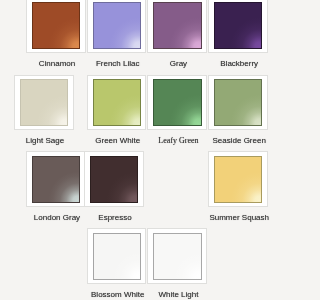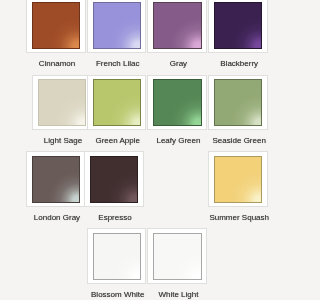--- a/index.html
+++ b/index.html
@@ -50,39 +50,39 @@
     </div>
     <div class="cell" style="left: 208.19px; top: -2.4px;">
       <div class="card">
         <div class="chip" style="background: rgb(58, 33, 80);">
           <div class="glow" style="background: radial-gradient(29px at 45.5px 44.6px, rgb(119, 73, 159) 0%, rgba(119, 73, 159, 0.92) 16%, rgba(119, 73, 159, 0.46) 38%, rgba(119, 73, 159, 0.16) 60%, rgba(119, 73, 159, 0.04) 85%, rgba(119, 73, 159, 0) 100%);"></div>
           <div class="edge" style="box-shadow: rgb(37, 21, 48) 0px 0px 0px 1px inset;"></div>
         </div>
       </div>
       <div class="label">Blackberry</div>
     </div>
-    <div class="cell" style="left: 32px; top: 74.5px;">
+    <div class="cell" style="left: 14px; top: 74.5px;">
       <div class="card">
         <div class="chip" style="background: rgb(217, 213, 192);">
           <div class="glow" style="background: radial-gradient(29px at 45.5px 44.6px, rgb(246, 243, 233) 0%, rgba(246, 243, 233, 0.92) 16%, rgba(246, 243, 233, 0.46) 38%, rgba(246, 243, 233, 0.16) 60%, rgba(246, 243, 233, 0.04) 85%, rgba(246, 243, 233, 0) 100%);"></div>
           <div class="edge" style="box-shadow: rgb(198, 195, 176) 0px 0px 0px 1px inset;"></div>
         </div>
       </div>
       <div class="label">Light Sage</div>
     </div>
     <div class="cell" style="left: 86.73px; top: 74.5px;">
       <div class="card">
         <div class="chip" style="background: rgb(185, 199, 108);">
           <div class="glow" style="background: radial-gradient(29px at 45.5px 44.6px, rgb(231, 238, 196) 0%, rgba(231, 238, 196, 0.92) 16%, rgba(231, 238, 196, 0.46) 38%, rgba(231, 238, 196, 0.16) 60%, rgba(231, 238, 196, 0.04) 85%, rgba(231, 238, 196, 0) 100%);"></div>
           <div class="edge" style="box-shadow: rgb(119, 132, 68) 0px 0px 0px 1px inset;"></div>
         </div>
       </div>
-      <div class="label">Green Apple</div>
+      <div class="label">Green White</div>
     </div>
-    <div class="cell" style="left: 147.46px; top: 74.5px;">
+    <div class="cell" style="left: 147.46px; top: 74.5px; font-family: Liberation Serif, serif;">
       <div class="card">
         <div class="chip" style="background: rgb(85, 134, 85);">
           <div class="glow" style="background: radial-gradient(29px at 45.5px 44.6px, rgb(149, 216, 151) 0%, rgba(149, 216, 151, 0.92) 16%, rgba(149, 216, 151, 0.46) 38%, rgba(149, 216, 151, 0.16) 60%, rgba(149, 216, 151, 0.04) 85%, rgba(149, 216, 151, 0) 100%);"></div>
           <div class="edge" style="box-shadow: rgb(56, 91, 56) 0px 0px 0px 1px inset;"></div>
         </div>
       </div>
       <div class="label">Leafy Green</div>
     </div>
     <div class="cell" style="left: 26px; top: 151.4px;">
       <div class="card">

